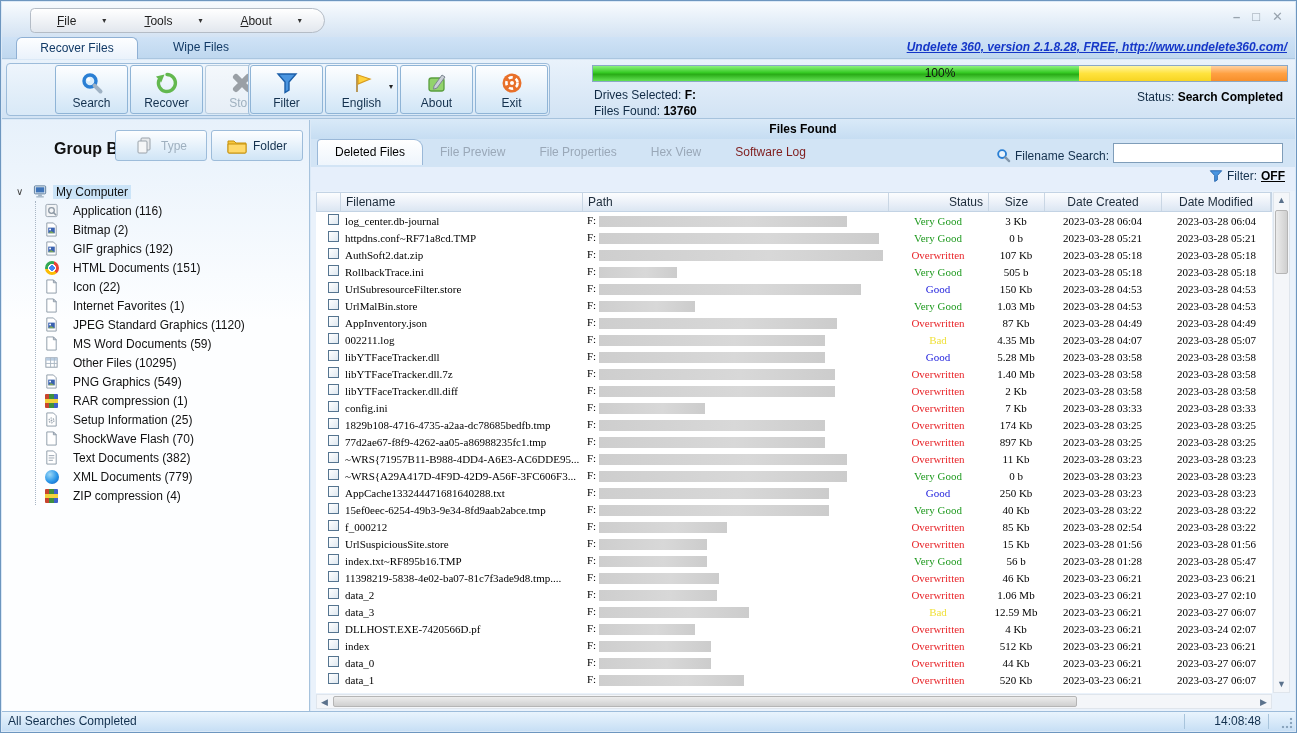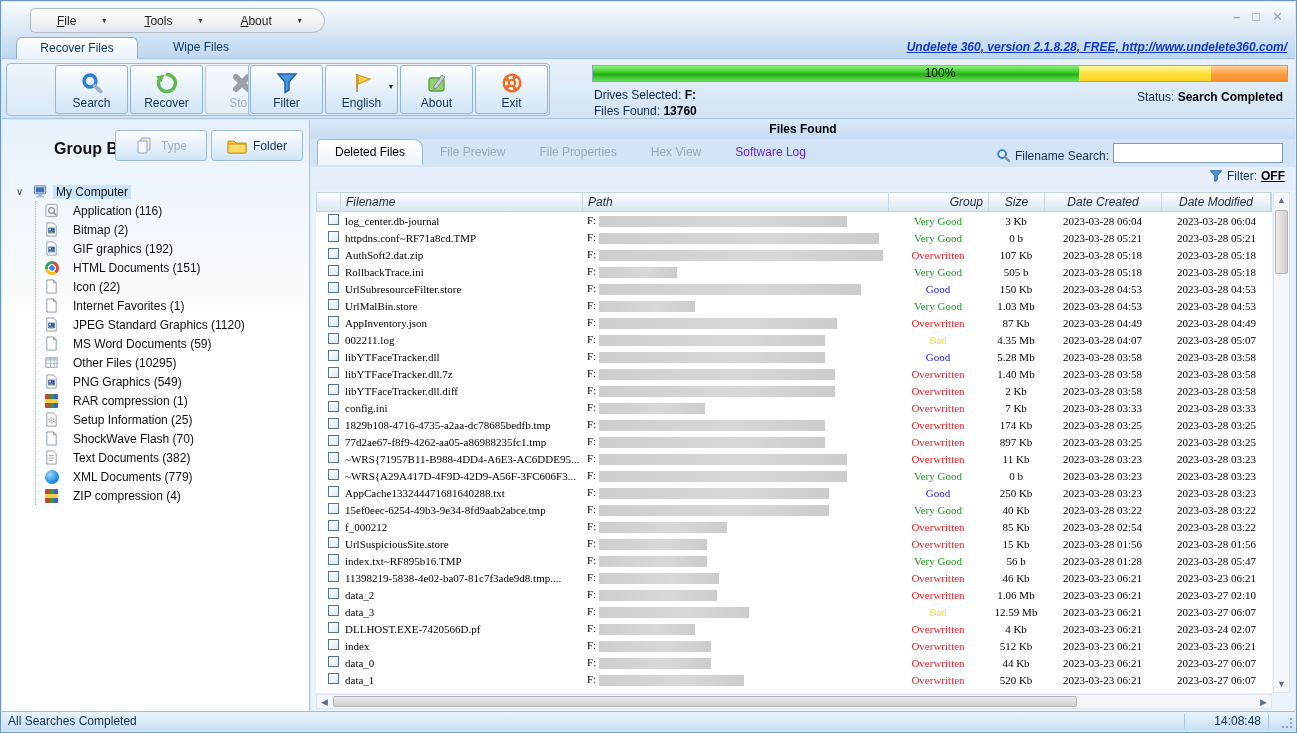--- a/index.html
+++ b/index.html
@@ -86,37 +86,37 @@
       conic-gradient(from 20deg, #ea4335 0 33%, #fbbc05 33% 66%, #34a853 66% 100%); }
   .i-edge { background: radial-gradient(circle at 35% 32%, #9cd8f7, #2a96e8 55%, #0a57b8); }
   .i-rar { width:13px; height:14px; background:linear-gradient(90deg,#c8452e 0 34%,#3f8f3f 34% 67%,#3f5fc8 67% 100%); position:relative; border-radius:1px; }
   .i-rar::after { content:""; position:absolute; left:0; right:0; top:5px; height:4px; background:#f3d23c; }
 
   
   .content { position:absolute; top:119px; left:310px; right:1px; bottom:21px; background:#eaf2fb; }
   .ffband { height:19px; background:linear-gradient(#d8e9f8,#c6ddf2); text-align:center;
     font-size:12px; font-weight:bold; color:#000; line-height:19px; }
   .ctabs { position:relative; height:28px; background:#d2e4f5; }
-  .ctab { display:inline-block; padding:0 17px; line-height:25px; font-size:12px; color:#6d28d9;
+  .ctab { display:inline-block; padding:0 17px; line-height:25px; font-size:12px; color:#7f1d1d;
     cursor:pointer; vertical-align:bottom; }
   .ctab.active { background:linear-gradient(#ffffff,#eef5fc); border:1px solid #9ab8d8;
     border-bottom:none; border-radius:4px 9px 0 0; color:#000; margin-left:6px; }
   .ctab.disabled { color:#9aa8b8; cursor:default; }
   .searchgrp { position:absolute; right:12px; top:4px; display:flex; align-items:flex-end; gap:4px;
     font-size:12px; color:#14314e; }
   .searchgrp input { width:170px; height:20px; border:1px solid #7f9db9; font-size:12px; padding:0 3px; }
   .filterstrip { position:relative; height:24px; background:#e6effb; }
   .filterctl { position:absolute; right:10px; top:2px; display:flex; align-items:center; gap:4px;
     font-size:12px; color:#14314e; cursor:pointer; }
   .filterctl b { color:#000; text-decoration:underline; }
 
   .table-area { position:absolute; top:72px; left:5px; right:23px; bottom:18px; background:#fff; }
   .thead, .trow { display:grid; grid-template-columns:24px 242px 306px 100px 56px 117px 1fr; }
   .thead { height:20px; background:linear-gradient(#fcfdfe,#e9eff8 60%,#dbe6f2);
-    border:1px solid #c3d3e4; font-size:12px; color:#1c2b3a;font-style:italic; }
+    border:1px solid #c3d3e4; font-size:12px; color:#1c2b3a; }
   .thead .hc { border-right:1px solid #c9d6e4; display:flex; align-items:center; padding:0 5px; }
   .thead .hc.c-status { justify-content:flex-end; }
   .thead .hc.c-size, .thead .hc.c-created, .thead .hc.c-modified { justify-content:center; }
   .tbody { position:absolute; top:20px; left:0; right:0; bottom:0; overflow:hidden;font-family:Liberation Serif, serif; }
   .trow { height:17px; align-items:center; font-size:11px; color:#000; cursor:default; }
   .cell { padding:0 5px; white-space:nowrap; overflow:hidden; }
   .c-status { text-align:center; } .c-size { text-align:center; }
   .c-created,.c-modified { text-align:center; }
   .cb { width:11px; height:11px; border:1px solid #55748f; margin-left:7px; display:inline-block;
     background:linear-gradient(135deg,#ffffff,#dfe8f0); cursor:pointer; }
@@ -472,21 +472,21 @@
         <span>Filter:</span>
         <b>OFF</b>
       </div>
     </div>
 
     <div class="table-area">
       <div class="thead" id="thead">
           <div class="hc c-check"></div>
           <div class="hc c-filename">Filename</div>
           <div class="hc c-path">Path</div>
-          <div class="hc c-status">Group</div>
+          <div class="hc c-status">Status</div>
           <div class="hc c-size">Size</div>
           <div class="hc c-created">Date Created</div>
           <div class="hc c-modified">Date Modified</div>
         </div>
       <div class="tbody" id="tbody">
           <div class="trow">
             <div class="cell"><span class="cb"></span></div>
             <div class="cell c-filename">log_center.db-journal</div>
             <div class="cell c-path"><span>F:</span><span class="redact" style="width: 248px;"></span></div>
             <div class="cell c-status" style="color: rgb(31, 154, 31);">Very Good</div>

